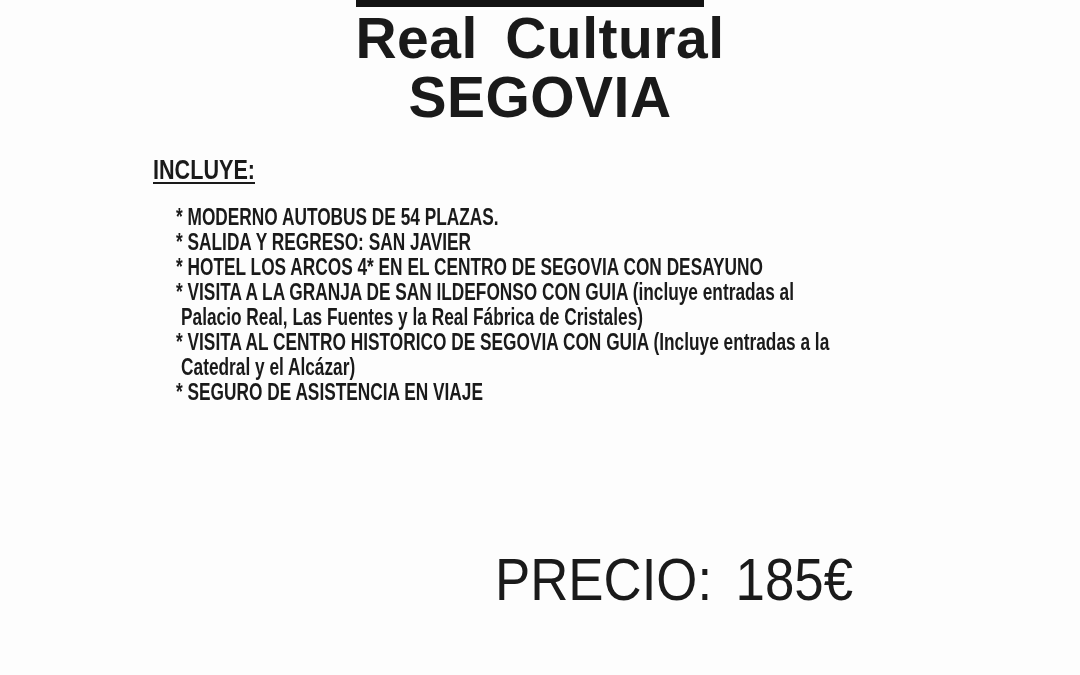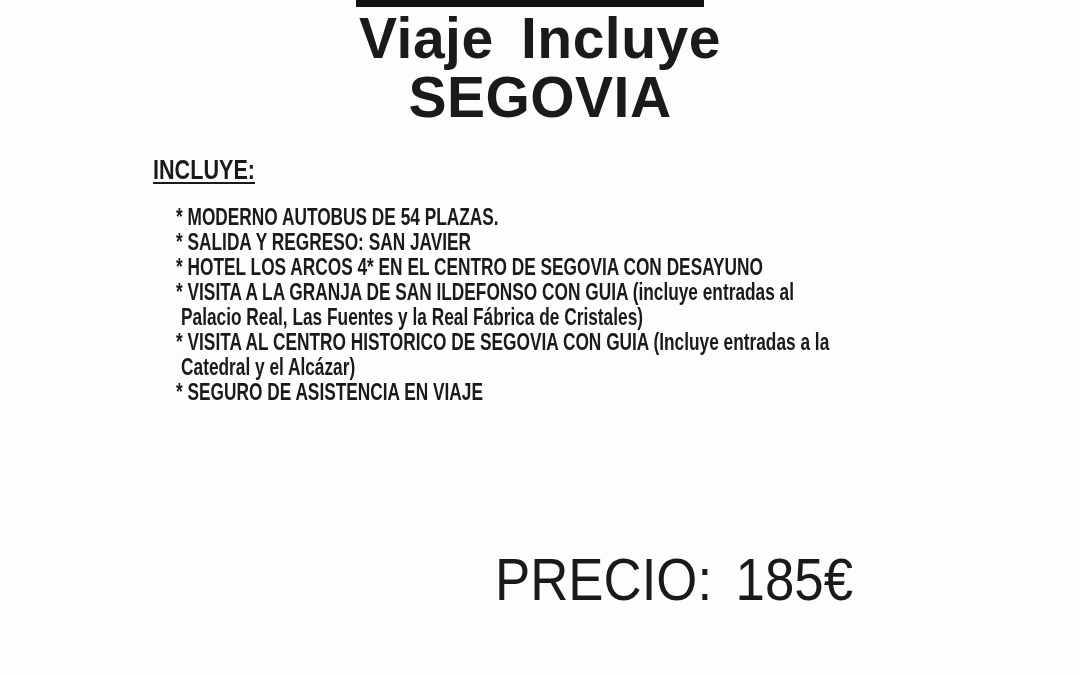--- a/index.html
+++ b/index.html
@@ -95,21 +95,21 @@
     transform-origin: left top;
   }
 </style>
 </head>
 <body>
 
 <div class="page" style="background: rgb(253, 253, 253); color: rgb(26, 26, 26);">
 
   <div class="cutoff-bar"></div>
 
-  <h1 class="title-line first">Viaje Incluye</h1>
+  <h1 class="title-line first">Real Cultural</h1>
 
   <h1 class="title-line second">SEGOVIA</h1>
 
   <h2 class="includes-heading">INCLUYE:</h2>
 
   <div class="includes-list">
       <div class="include-line">* MODERNO AUTOBUS DE 54 PLAZAS.</div>
       <div class="include-line">* SALIDA Y REGRESO: SAN JAVIER</div>
       <div class="include-line">* HOTEL LOS ARCOS 4* EN EL CENTRO DE SEGOVIA CON DESAYUNO</div>
       <div class="include-line">* VISITA A LA GRANJA DE SAN ILDEFONSO CON GUIA (incluye entradas al</div>

